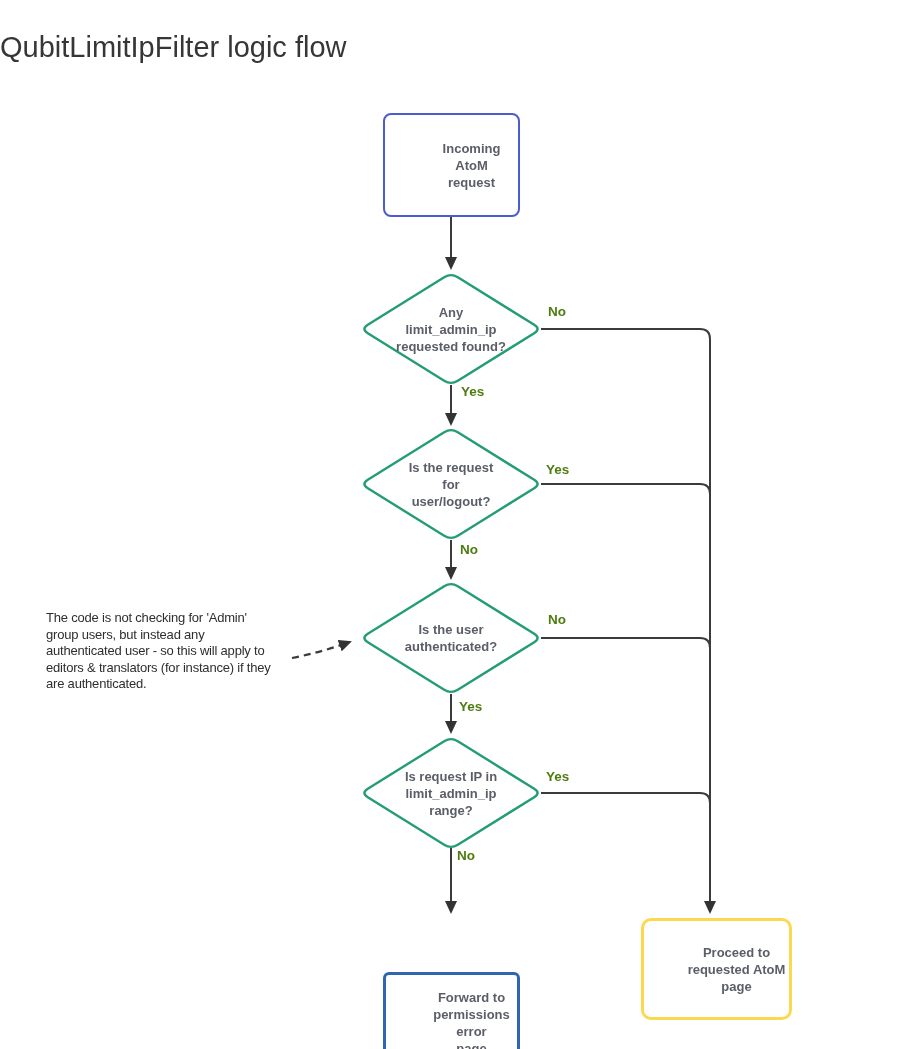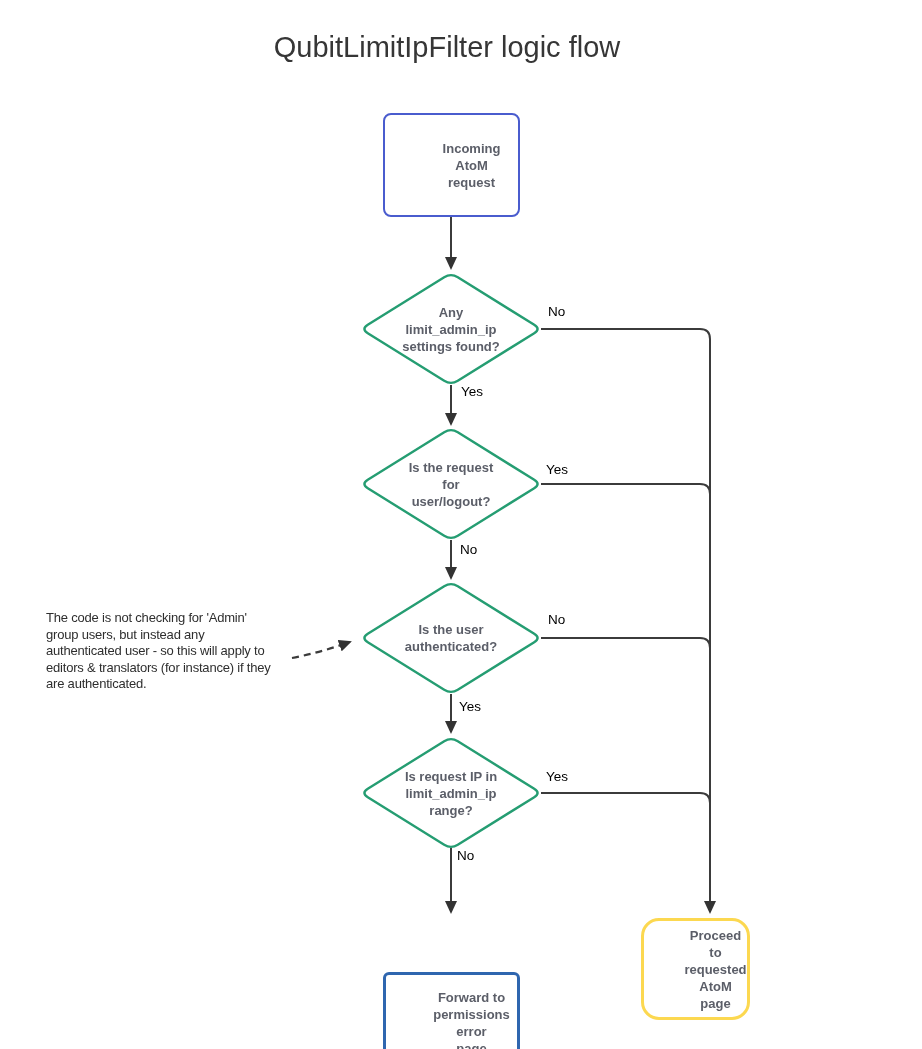--- a/index.html
+++ b/index.html
@@ -23,57 +23,57 @@
     background: var(--canvas-bg);
     overflow: hidden;
   }
   .diagram-svg { position: absolute; left: 0; top: 0; z-index: 1; }
   .diamond-shape { fill: #ffffff; stroke: var(--decision-border); stroke-width: 2.4; }
   .edge { fill: none; stroke: var(--line); stroke-width: 2; }
   .edge.dashed { stroke-dasharray: 7 5; stroke-width: 2.2; }
   .arrowhead { fill: #333333; }
   .page-title {
     position: absolute; left: 0; top: 31px; width: 894px;
-    text-align: center; font-size: 29px; font-weight: 400;
+    font-size: 29px; font-weight: 400;
     color: var(--title-text); z-index: 2;
   }
   .node-rect {
     position: absolute; z-index: 2; background: #ffffff;
     display: flex; align-items: center; justify-content: center;
     text-align: center; white-space: pre-line;
     font-size: 13px; font-weight: 700; line-height: 17px;
     color: var(--node-text);
     padding-left: 40px;
   }
   .node-start {
     left: 383px; top: 113px; width: 137px; height: 104px;
     border: 2.5px solid var(--start-border); border-radius: 8px;
   }
   .node-error {
     left: 383px; top: 972px; width: 137px; height: 102px;
     border: 3px solid var(--error-border); border-radius: 6px;
   }
   .node-proceed {
-    left: 641px; top: 918px; width: 109px; height: 102px;
-    border: 3px solid var(--proceed-border); border-radius: 18px;
+    left: 641px; top: 918px; width: 151px; height: 102px;
+    border: 3px solid var(--proceed-border); border-radius: 10px;
   }
   .diamond-label {
     position: absolute; z-index: 2; width: 150px; height: 86px;
     display: flex; align-items: center; justify-content: center;
     text-align: center; white-space: pre-line;
     font-size: 13px; font-weight: 700; line-height: 17px;
     color: var(--node-text);
   }
   .dl-1 { left: 376px; top: 286px; }
   .dl-2 { left: 376px; top: 441px; }
   .dl-3 { left: 376px; top: 595px; }
   .dl-4 { left: 376px; top: 750px; }
   .edge-label {
     position: absolute; z-index: 2; font-size: 13.5px;
-    color: #000000; line-height: 16px;
+    color: #4d7c0f; line-height: 16px; font-weight: bold;
   }
   .el-d1-no  { left: 548px; top: 304px; }
   .el-d1-yes { left: 461px; top: 384px; }
   .el-d2-yes { left: 546px; top: 462px; }
   .el-d2-no  { left: 460px; top: 542px; }
   .el-d3-no  { left: 548px; top: 612px; }
   .el-d3-yes { left: 459px; top: 699px; }
   .el-d4-yes { left: 546px; top: 769px; }
   .el-d4-no  { left: 457px; top: 848px; }
   .annotation {
@@ -117,21 +117,21 @@
     </g>
   </svg>
 
   <div class="page-title">QubitLimitIpFilter logic flow</div>
 
   <div class="node-rect node-start">Incoming AtoM
 request</div>
 
   <div class="diamond-label dl-1">Any
 limit_admin_ip
-settings found?</div>
+requested found?</div>
   <div class="diamond-label dl-3">Is the user
 authenticated?</div>
   <div class="diamond-label dl-2">Is the request
 for
 user/logout?</div>
   <div class="diamond-label dl-4">Is request IP in
 limit_admin_ip
 range?</div>
 
   <div class="node-rect node-error">Forward to

